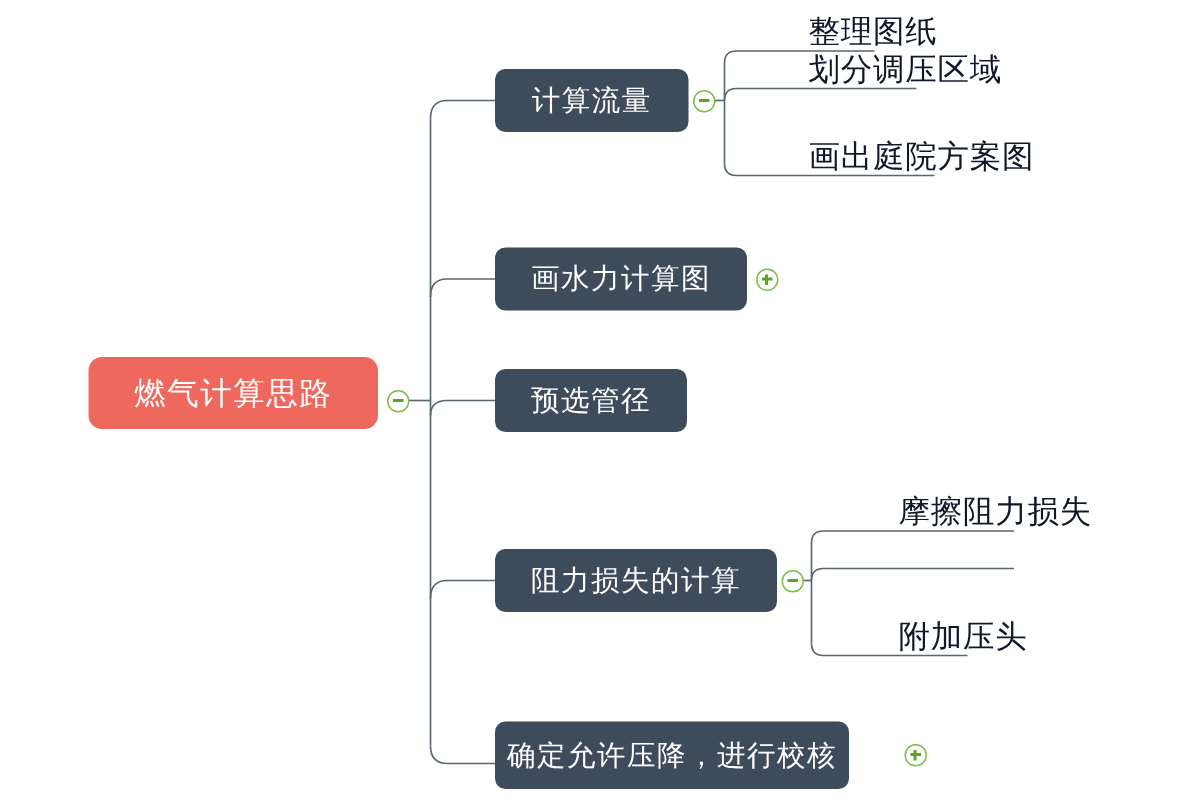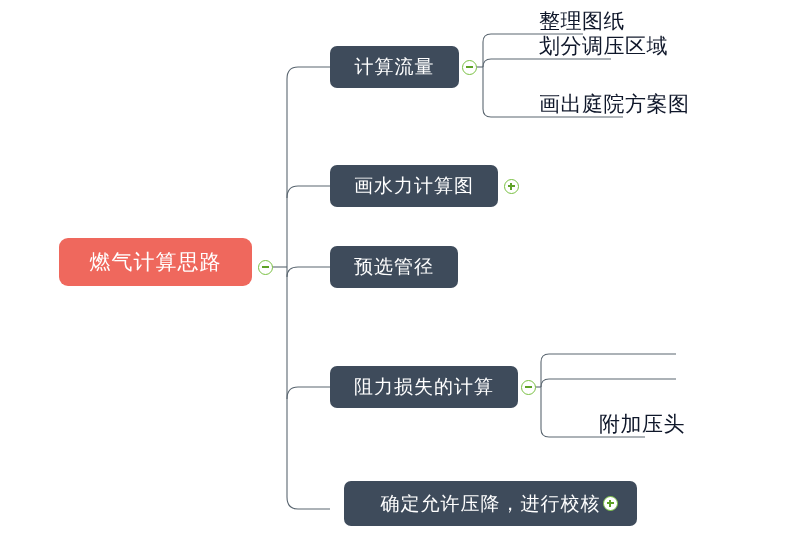--- a/index.html
+++ b/index.html
@@ -151,22 +151,25 @@
 
   <div class="node node-branch" style="left:330px; top:246px; width:128px; height:42px;">
     <span>预选管径</span>
   </div>
 
   <div class="node node-branch" style="left:330px; top:366px; width:188px; height:42px;">
     <span>阻力损失的计算</span>
   </div>
   <div class="toggle minus" style="left:521px; top:380px;"></div>
 
+  <div class="leaf" style="left:559px; top:330px; height:22px;">
+    <span>摩擦阻力损失</span>
+  </div>
   <div class="leaf" style="left:559px; top:413px; height:22px;justify-content:center;">
     <span>附加压头</span>
   </div>
 
-  <div class="node node-branch" style="left:344px; top:481px; width:293px; height:45px;">
+  <div class="node node-branch" style="left:330px; top:481px; width:236px; height:45px;">
     <span>确定允许压降，进行校核</span>
   </div>
   <div class="toggle plus" style="left:603px; top:496px;"></div>
 
 </div>
 
 </body></html>

